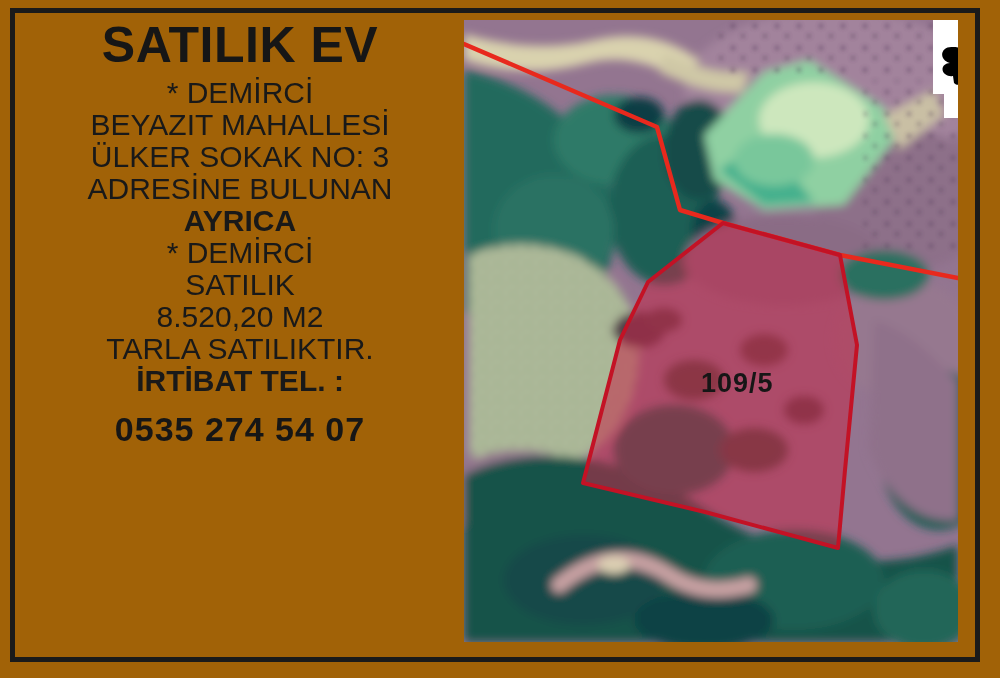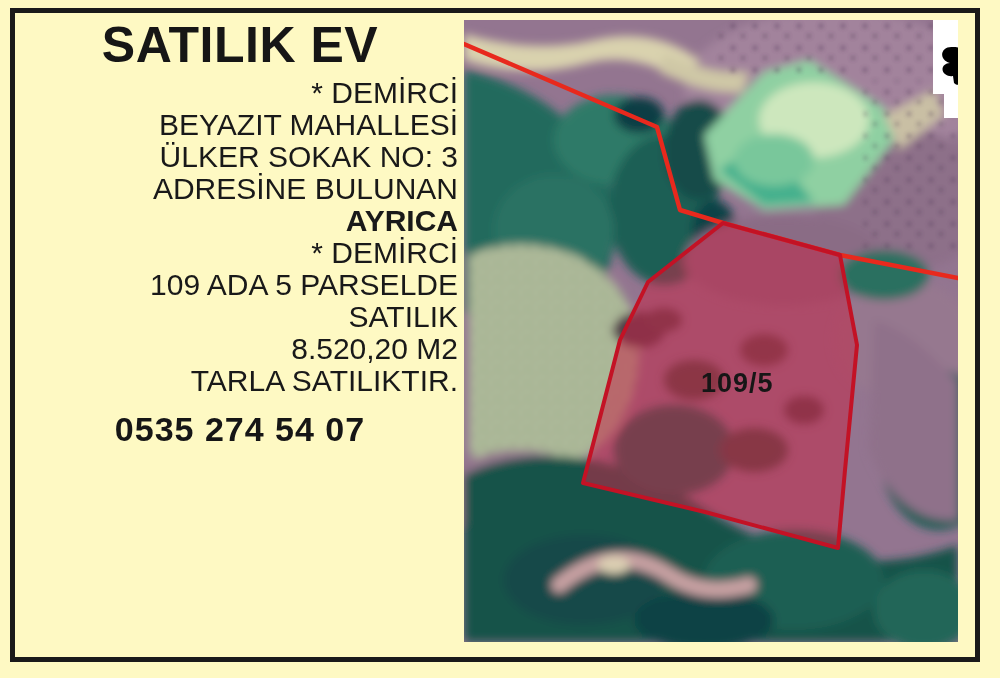--- a/index.html
+++ b/index.html
@@ -1,36 +1,36 @@
 <!DOCTYPE html>
 <html><head>
 <meta charset="utf-8">
 <style>
   html, body { margin: 0; padding: 0; background: #ffffff; }
   .poster {
     position: relative; width: 1000px; height: 678px;
-    background: #fef9c3; overflow: hidden;
+    background: #a16207; overflow: hidden;
     font-family: "Liberation Sans", sans-serif;
     color: #191919;
   }
   .frame {
     position: absolute; left: 10px; top: 8px;
     width: 970px; height: 654px;
     border: 5px solid #1a1a1a;
     box-sizing: border-box;
   }
   .text-col {
     position: absolute; left: 22px; top: 14px; width: 436px;
     text-align: center; white-space: nowrap;
   }
   .title {
     font-weight: bold; font-size: 50px; line-height: 50px;
     letter-spacing: 0.5px; padding-top: 6px; color: #161616;
   }
-  .lines { margin-top: 7px; font-size: 30px; line-height: 32px; text-align: right; }
+  .lines { margin-top: 7px; font-size: 30px; line-height: 32px; }
   .line { height: 32px; }
   .b { font-weight: bold; }
   .phones {
     margin-top: 5px; font-weight: bold; font-size: 34px;
     line-height: 54px; letter-spacing: 1px; color: #161616;
   }
   .map-wrap {
     position: absolute; left: 464px; top: 20px;
     width: 494px; height: 622px;
   }
@@ -50,24 +50,24 @@
     <div class="title">
       <div>SATILIK EV</div>
     </div>
     <div class="lines">
       <div class="line">* DEMİRCİ</div>
       <div class="line">BEYAZIT MAHALLESİ</div>
       <div class="line">ÜLKER SOKAK NO: 3</div>
       <div class="line">ADRESİNE BULUNAN</div>
       <div class="line b">AYRICA</div>
       <div class="line">* DEMİRCİ</div>
-      <div class="line">109 ADA 5 PARSELDE</div>
       <div class="line">SATILIK</div>
       <div class="line">8.520,20 M2</div>
       <div class="line">TARLA SATILIKTIR.</div>
+      <div class="line b">İRTİBAT TEL. :</div>
     </div>
     <div class="phones">
       <div>0535 274 54 07</div>
     </div>
   </div>
 
   <div class="map-wrap">
     <svg class="map-svg" viewBox="0 0 494 622" preserveAspectRatio="none" xmlns="http://www.w3.org/2000/svg">
       <defs>
         <filter id="soft" x="-20%" y="-20%" width="140%" height="140%">

